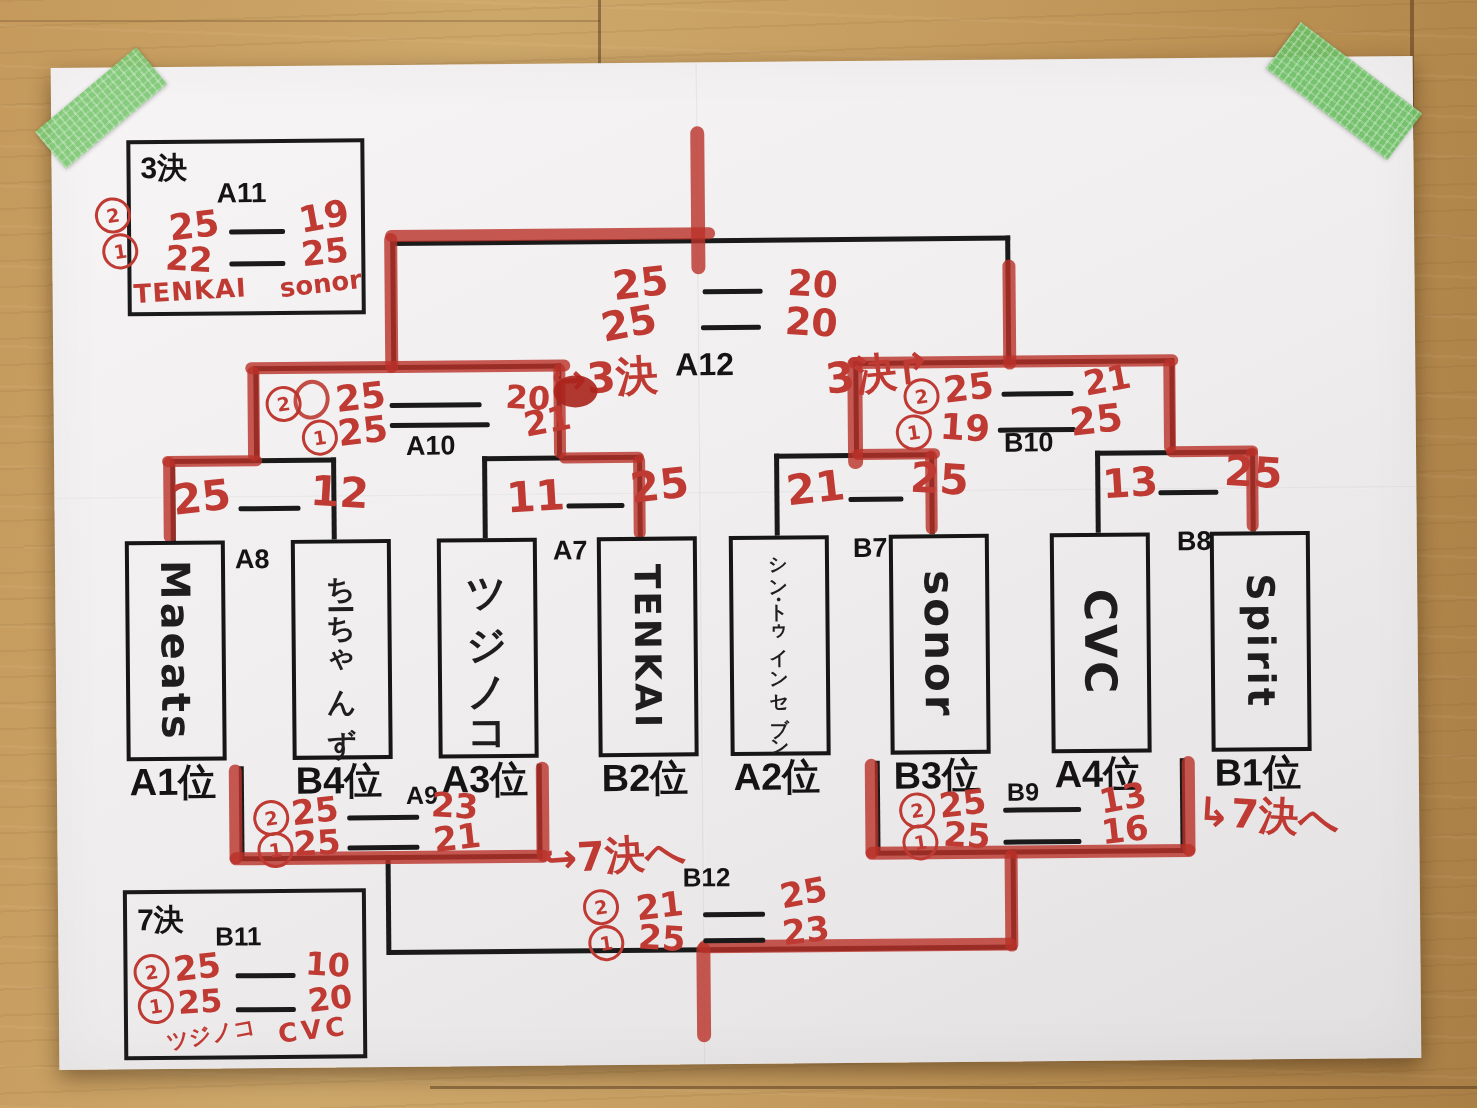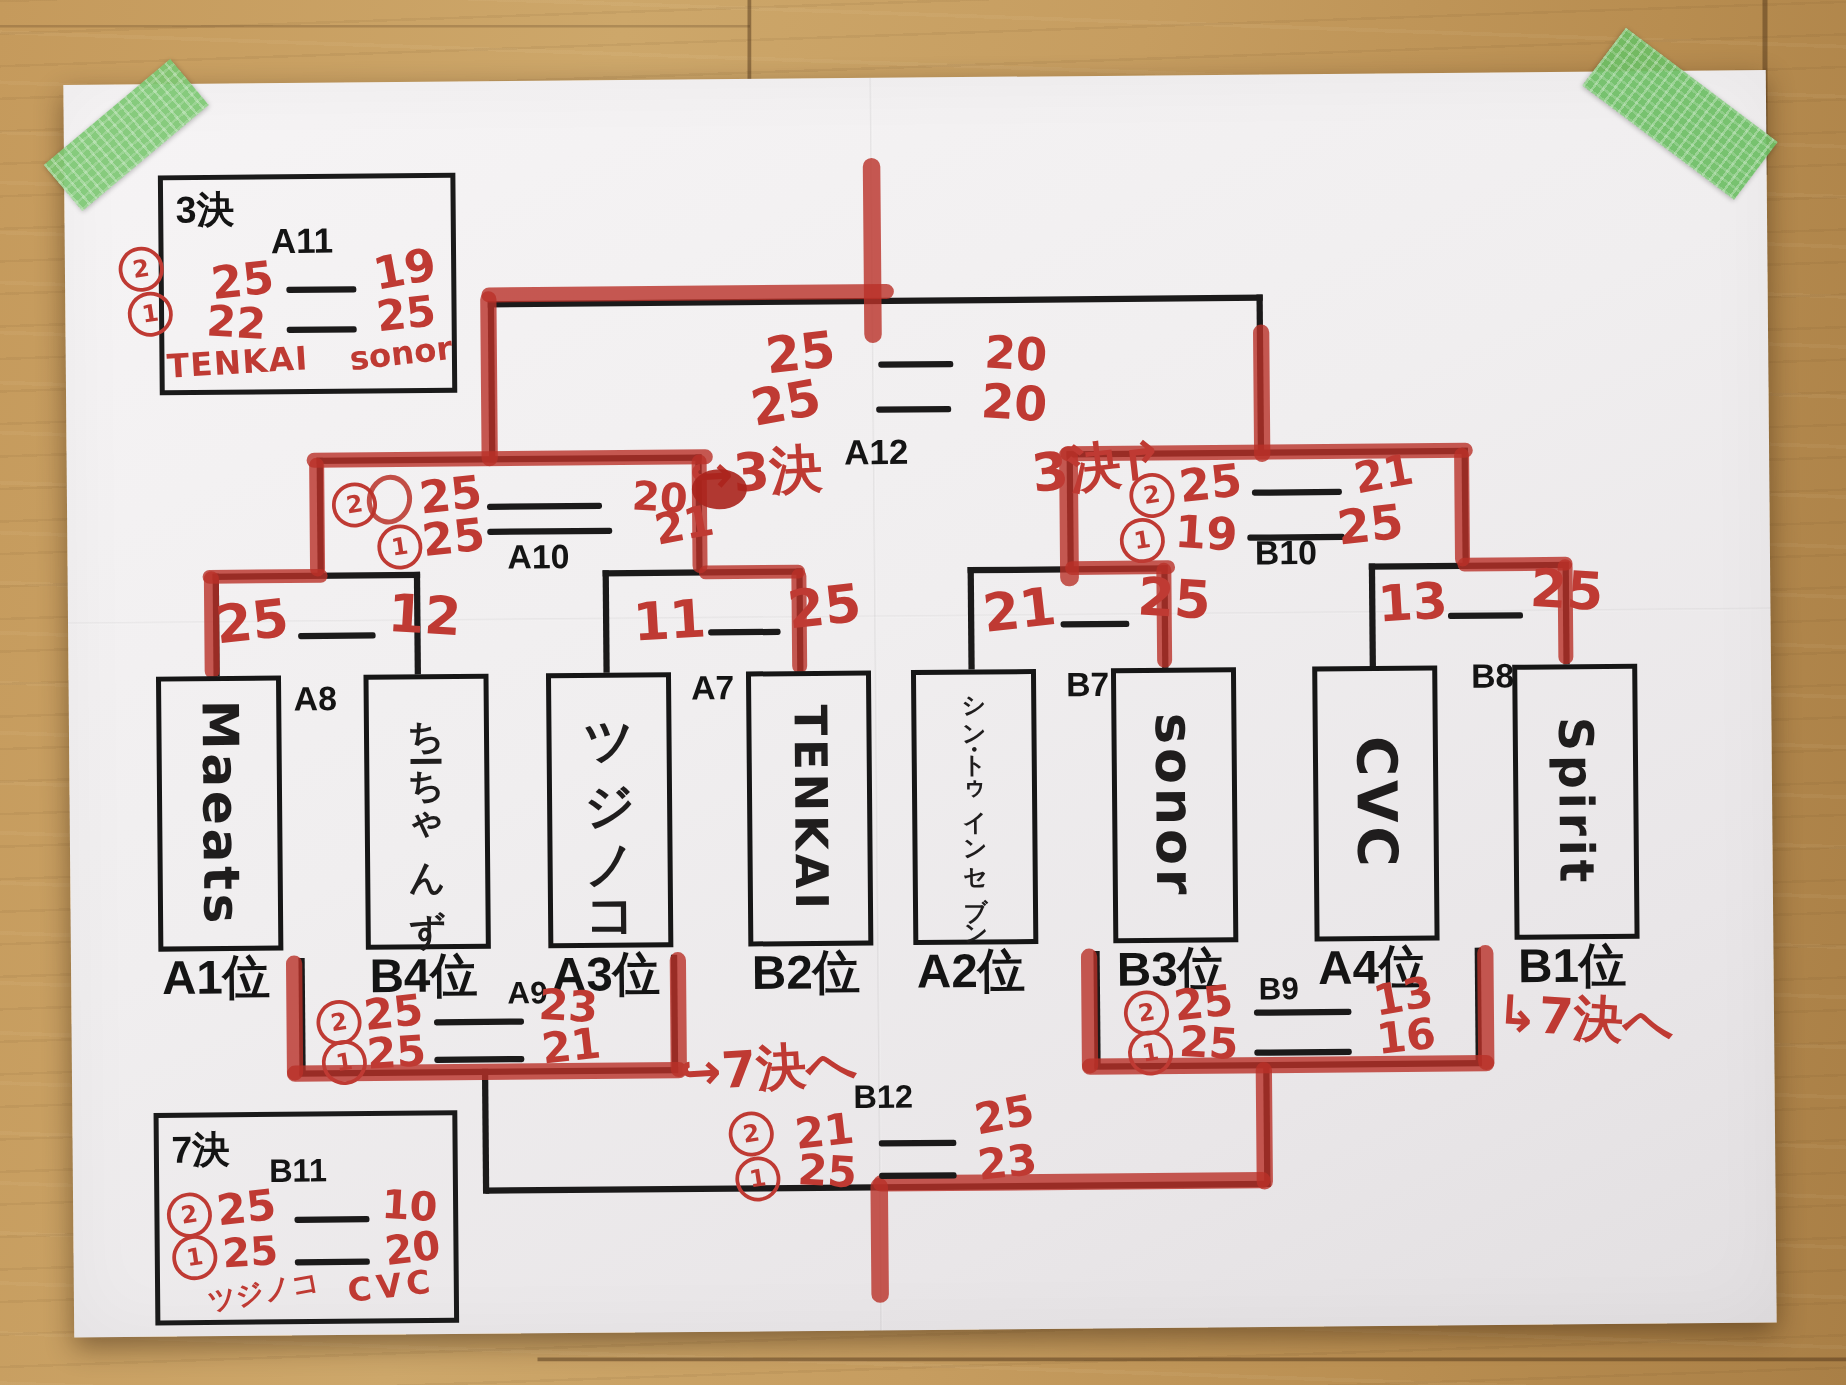--- a/index.html
+++ b/index.html
@@ -116,21 +116,21 @@
     <div class="rl" style="left:947px;top:790px;width:13px;height:102px;"></div>
     <div class="rl" style="left:640px;top:878px;width:318px;height:13px;"></div>
     <div class="rl" style="left:638px;top:880px;width:14px;height:100px;"></div>
 
     <span class="hw ra" style="left:560px;top:200px;font-size:40px;">25</span>
     <div class="dash" style="left:650px;top:227px;width:60px;"></div>
     <span class="hw rb" style="left:735px;top:205px;font-size:36px;">20</span>
     <span class="hw rc" style="left:548px;top:240px;font-size:40px;">25</span>
     <div class="dash" style="left:648px;top:263px;width:60px;"></div>
     <span class="hw rb" style="left:732px;top:242px;font-size:38px;">20</span>
-    <span class="pl" style="left:622px;top:284px;font-size:28px;">A12</span>
+    <span class="pl" style="left:622px;top:284px;font-size:32px;">A12</span>
     <span class="hw rd" style="left:498px;top:294px;font-size:42px;">↪3決</span>
     <span class="hw ra" style="left:772px;top:292px;font-size:42px;">3決↱</span>
 
     <span class="gn" style="left:212px;top:320px;">2</span>
     <div class="scribble" style="left:240px;top:314px;"></div>
     <span class="hw ra" style="left:282px;top:314px;font-size:36px;">25</span>
     <div class="dash" style="left:336px;top:338px;width:92px;"></div>
     <span class="hw rb" style="left:452px;top:318px;font-size:32px;">20</span>
     <div class="blob" style="left:500px;top:312px;width:44px;height:32px;"></div>
     <span class="gn" style="left:248px;top:354px;">1</span>

